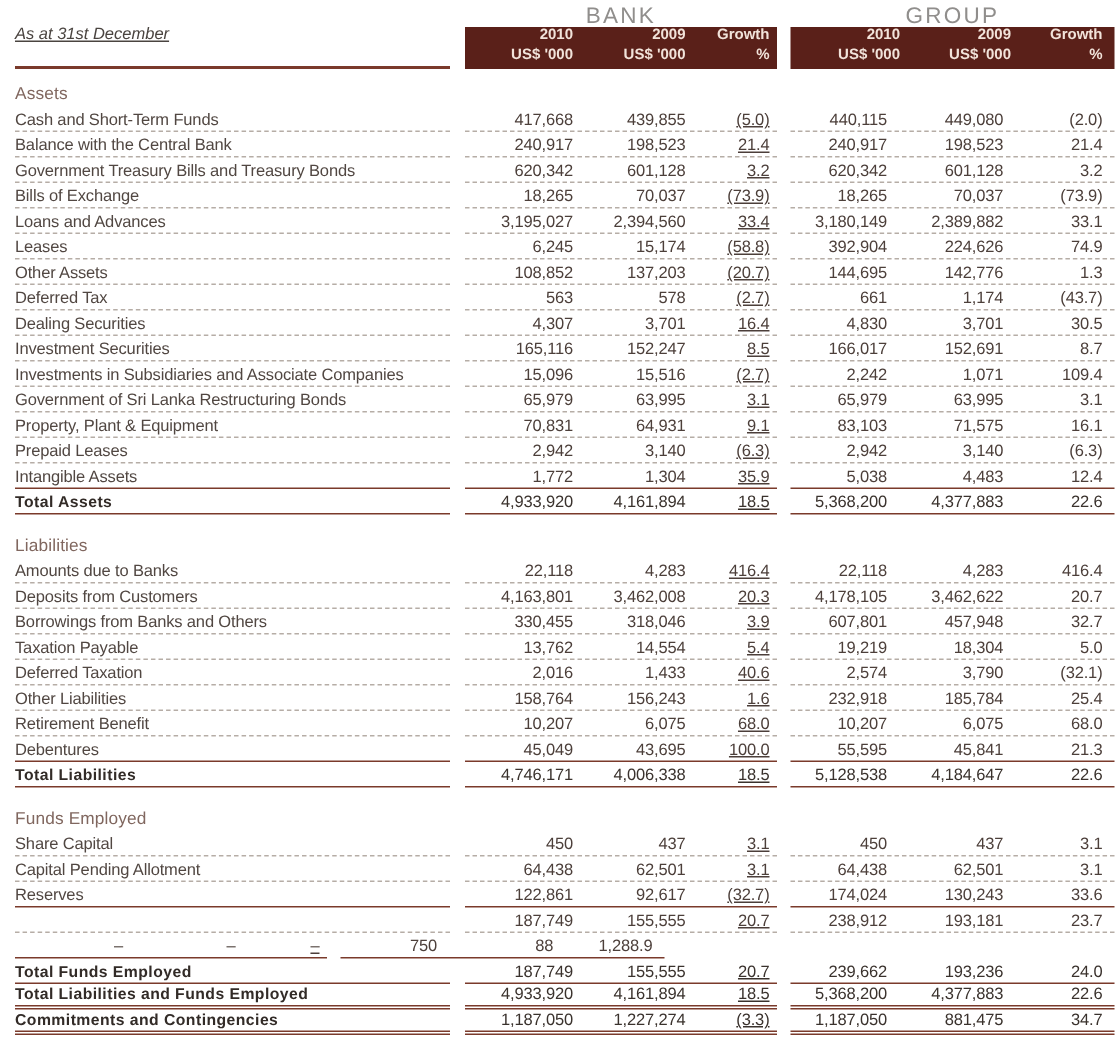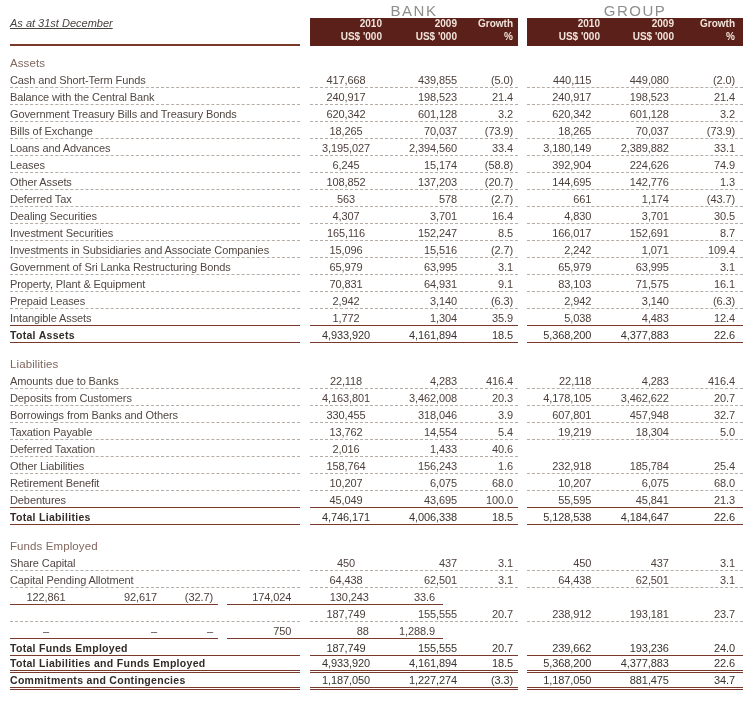--- a/index.html
+++ b/index.html
@@ -59,23 +59,23 @@
   .row { display: flex; height: 17px; font-size: 11px; letter-spacing: -0.1px; }
   .lbl {
     width: 290px; margin-right: 10px;
     display: flex; align-items: flex-end; padding-bottom: 1px;
     color: #514742;
   }
   .cells { display: flex; align-items: flex-end; }
   .cells.bank { width: 208px; margin-right: 9px; }
   .cells.grp  { width: 216px; gap: 12px; }
   .num { text-align: right; padding-bottom: 1px; color: #4c3f3a; }
-  .cells.bank .c0 { width: 75px; padding-right: 3px; text-align: center; }
+  .cells.bank .c0 { width: 75px; padding-right: 3px; }
   .cells.bank .c1 { width: 75px; padding-right: 3px; }
-  .cells.bank .c2 { width: 58px; padding-right: 5px; }
+  .cells.bank .c2 { width: 58px; padding-right: 5px; text-decoration: underline; }
   .cells.grp  .c0 { width: 76px; padding-right: 3px; }
   .cells.grp  .c1 { width: 74px; padding-right: 3px; }
   .cells.grp  .c2 { width: 66px; padding-right: 8px; }
 
   .row.bold .lbl { font-weight: bold; color: #322b27; letter-spacing: 0.3px; font-size: 10.5px; }
   .row.bold .num { color: #3a322d; }
 
   
   .rule-dashed { border-bottom: 1px dashed #b6ada6; }
   .rule-solid  { border-bottom: 1.5px solid #7a3a2b; }
@@ -393,20 +393,25 @@
             <div class="num c2">5.0</div>
           </div>
         </div>
         <div class="row">
           <div class="lbl rule-dashed">Deferred Taxation</div>
           <div class="cells bank rule-dashed">
             <div class="num c0">2,016</div>
             <div class="num c1">1,433</div>
             <div class="num c2">40.6</div>
           </div>
+          <div class="cells grp rule-dashed">
+            <div class="num c0">2,574</div>
+            <div class="num c1">3,790</div>
+            <div class="num c2">(32.1)</div>
+          </div>
         </div>
         <div class="row">
           <div class="lbl rule-dashed">Other Liabilities</div>
           <div class="cells bank rule-dashed">
             <div class="num c0">158,764</div>
             <div class="num c1">156,243</div>
             <div class="num c2">1.6</div>
           </div>
           <div class="cells grp rule-dashed">
             <div class="num c0">232,918</div>
@@ -476,20 +481,21 @@
             <div class="num c1">62,501</div>
             <div class="num c2">3.1</div>
           </div>
           <div class="cells grp rule-dashed">
             <div class="num c0">64,438</div>
             <div class="num c1">62,501</div>
             <div class="num c2">3.1</div>
           </div>
         </div>
         <div class="row">
+          <div class="lbl rule-solid">Reserves</div>
           <div class="cells bank rule-solid">
             <div class="num c0">122,861</div>
             <div class="num c1">92,617</div>
             <div class="num c2">(32.7)</div>
           </div>
           <div class="cells grp rule-solid">
             <div class="num c0">174,024</div>
             <div class="num c1">130,243</div>
             <div class="num c2">33.6</div>
           </div>

